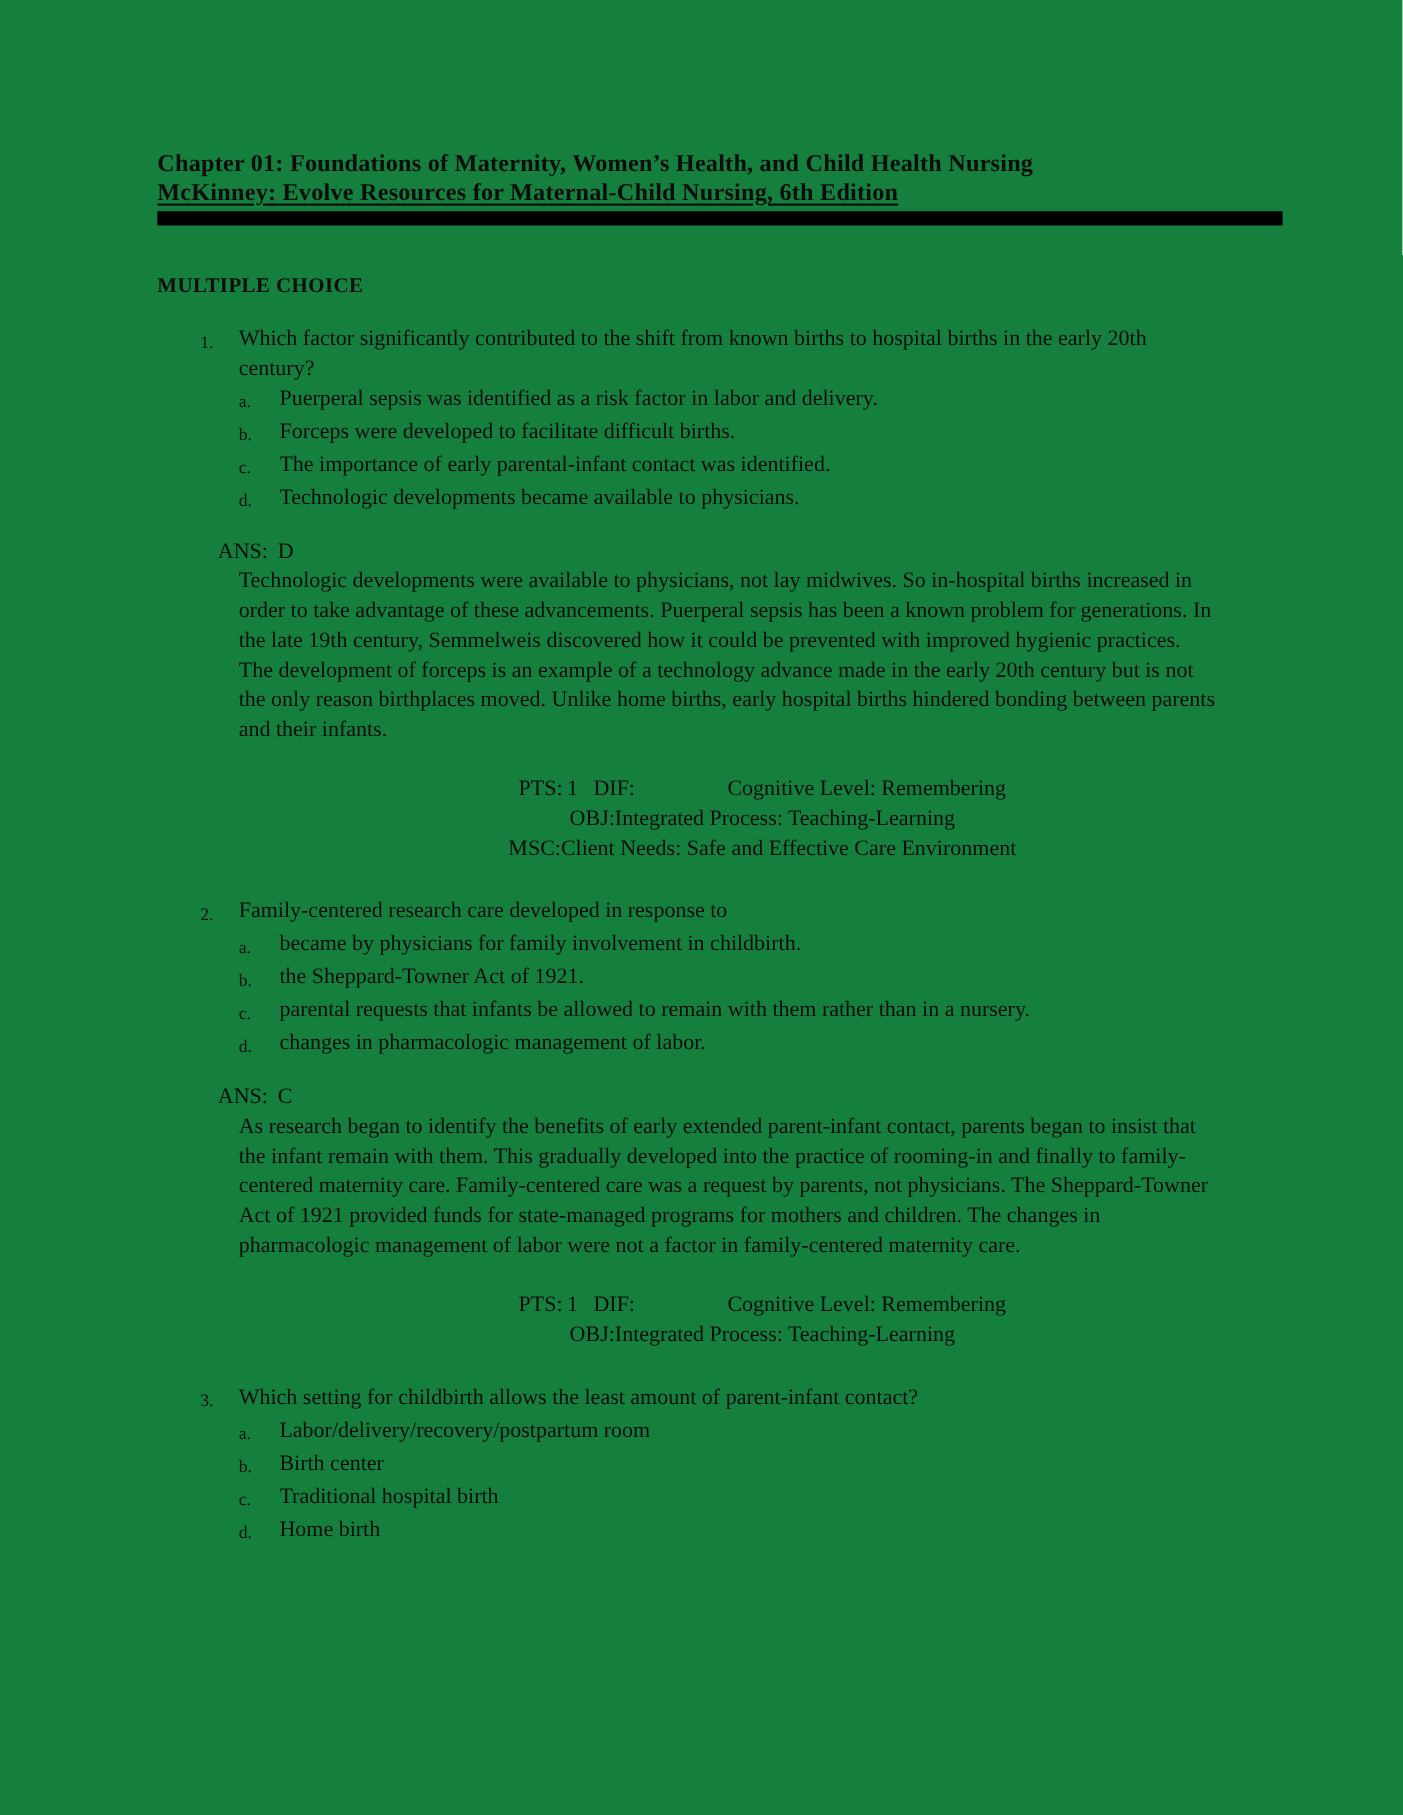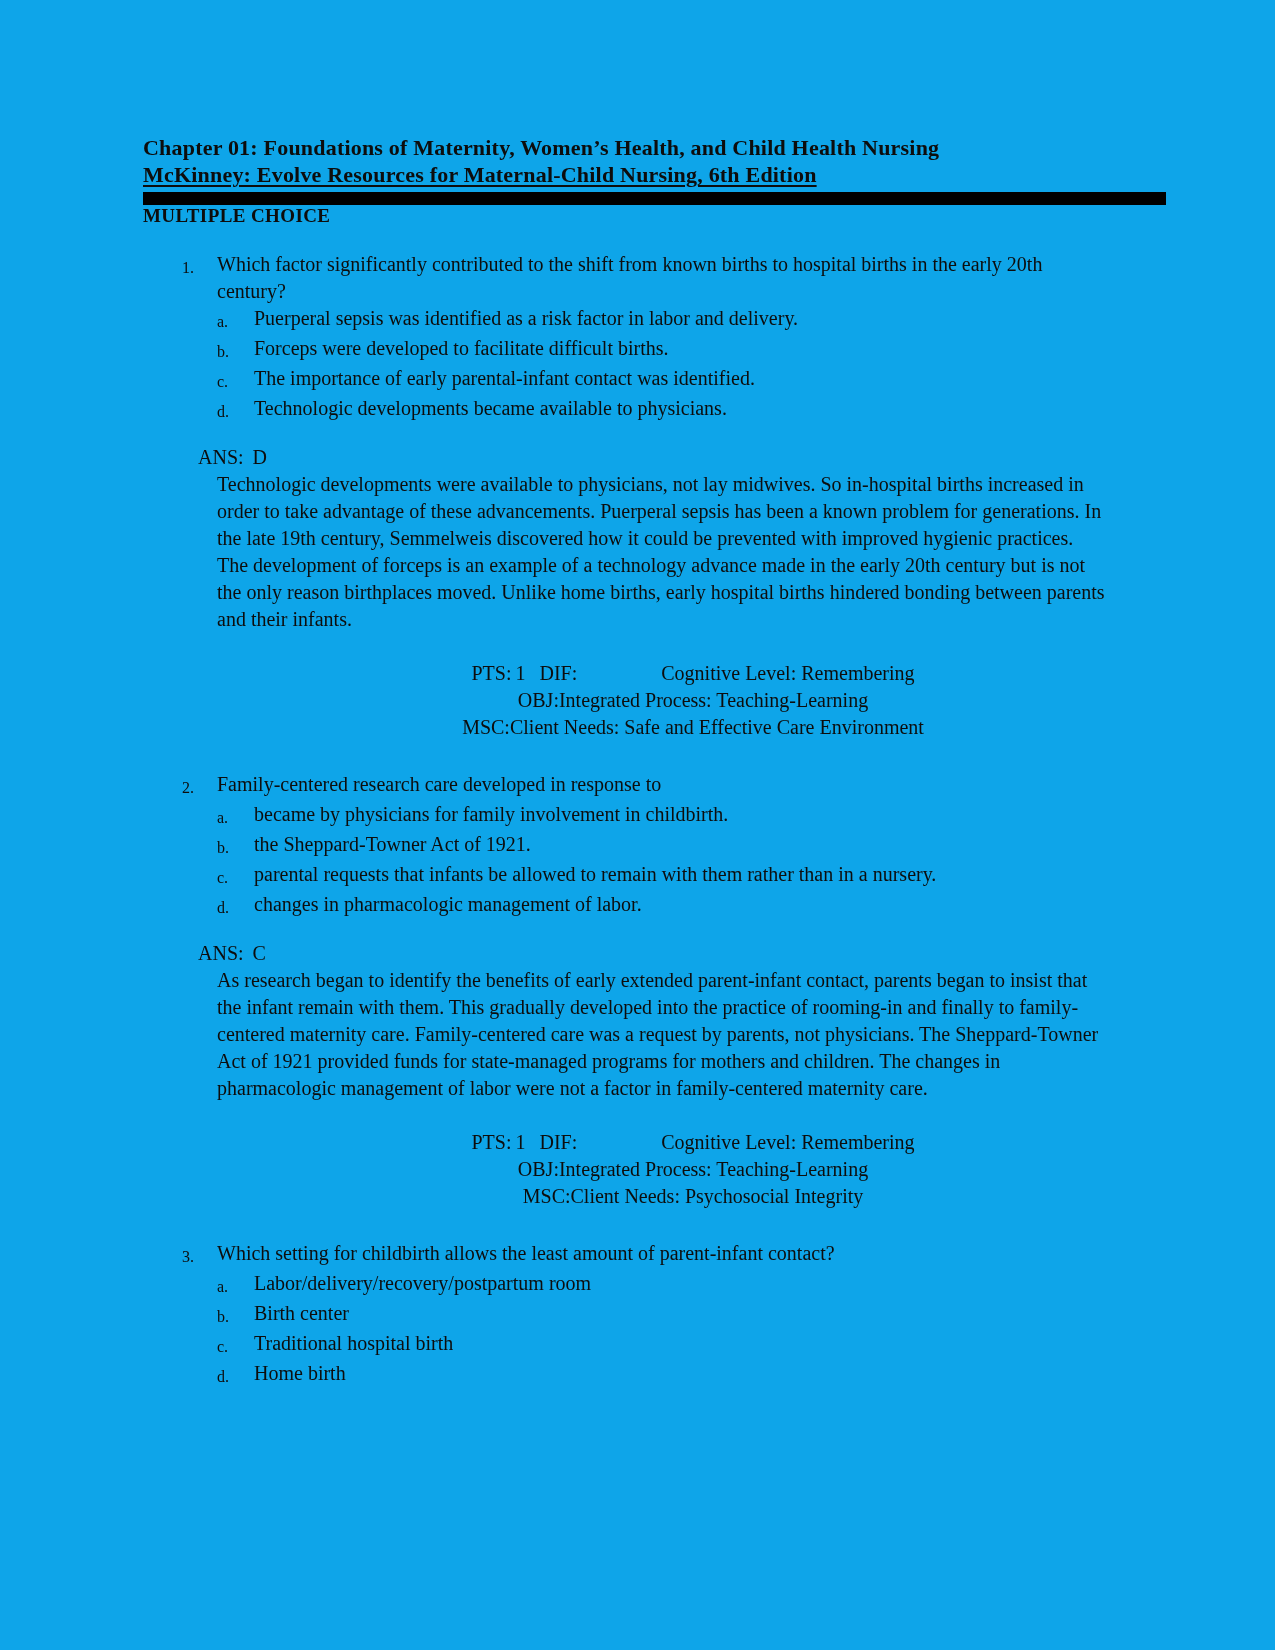--- a/index.html
+++ b/index.html
@@ -1,19 +1,19 @@
 <!DOCTYPE html>
 <html><head>
 <meta charset="utf-8">
 <style>
   html, body { margin: 0; padding: 0; background: #ffffff; }
   .page {
     width: 1275px;
     height: 1650px;
-    background: #0ea5e9;
+    background: #15803d;
     position: relative;
     overflow: hidden;
     font-family: "Liberation Serif", "DejaVu Serif", serif;
     color: #0d0d0d;
   }
   .content {
     position: absolute;
     left: 143px;
     top: 134px;
     width: 1023px;
@@ -29,20 +29,21 @@
     text-decoration-thickness: 2px;
     text-underline-offset: 3px;
   }
   .title-bar {
     height: 13px;
     background: #000000;
     margin-top: 4px;
     width: 1023px;
   }
   .section-heading {
+    margin-top: 44px;
     font-size: 19px;
     font-weight: bold;
     letter-spacing: 0.4px;
   }
   .questions {
     margin-top: 24px;
     font-size: 20px;
     line-height: 27px;
   }
   .question { margin-bottom: 30px; }
@@ -136,21 +137,20 @@
         </div>
         <div class="opt-row">
           <span class="opt-letter">d.</span>
           <div class="opt-text">changes in pharmacologic management of labor.</div>
         </div>
         <div class="answer"><span>ANS:</span><span class="ans-val">C</span></div>
         <div class="rationale">As research began to identify the benefits of early extended parent-infant contact, parents began to insist that the infant remain with them. This gradually developed into the practice of rooming-in and finally to family-centered maternity care. Family-centered care was a request by parents, not physicians. The Sheppard-Towner Act of 1921 provided funds for state-managed programs for mothers and children. The changes in pharmacologic management of labor were not a factor in family-centered maternity care.</div>
         <div class="meta">
           <div class="meta-line"><span>PTS:</span><span class="m-ptsv">1</span><span class="m-dif">DIF:</span><span class="m-difv">Cognitive Level: Remembering</span></div>
           <div class="meta-line"><span>OBJ:</span><span>Integrated Process: Teaching-Learning</span></div>
-          <div class="meta-line"><span>MSC:</span><span>Client Needs: Psychosocial Integrity</span></div>
         </div>
       </div>
 
       <div class="question">
         <div class="q-row">
           <span class="q-num">3.</span>
           <div class="q-stem">Which setting for childbirth allows the least amount of parent-infant contact?</div>
         </div>
         <div class="opt-row">
           <span class="opt-letter">a.</span>

